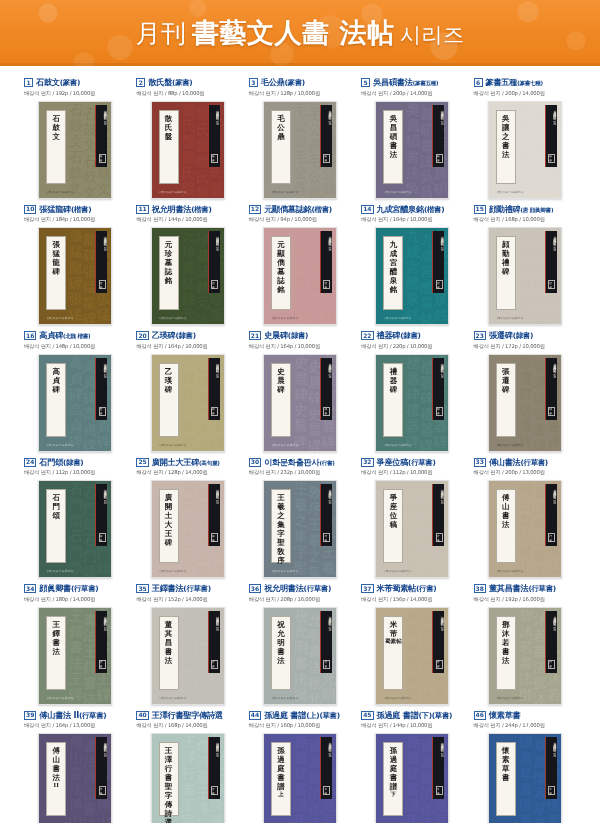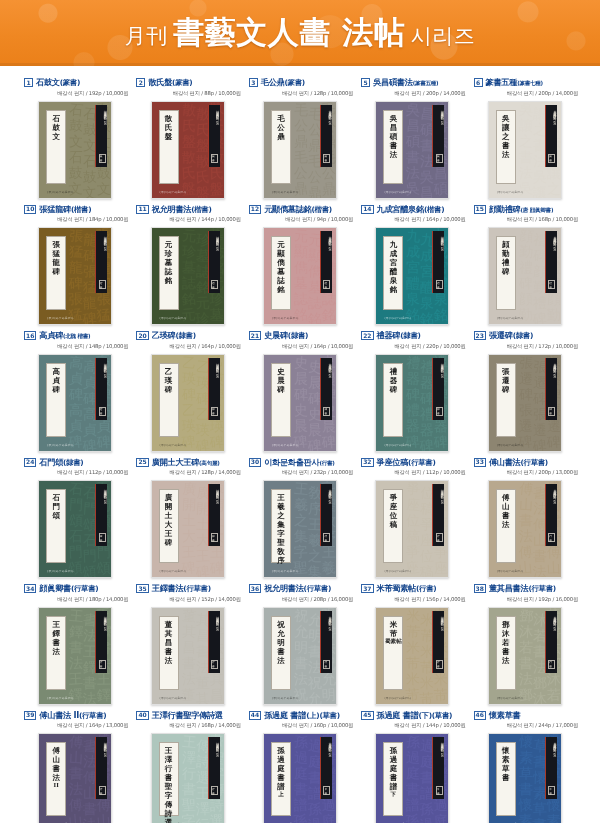--- a/index.html
+++ b/index.html
@@ -37,40 +37,40 @@
   .header-inner {
     position: absolute; inset: 0;
     display: flex; align-items: center; justify-content: center;
   }
   .htitle {
     color: #ffffff;
     white-space: nowrap;
     text-shadow: 0 1px 2px rgba(130,60,0,0.45);
     letter-spacing: 0.5px;
   }
-  .htitle .t-sm { font-size: 21px; font-weight: normal; }
-  .htitle .t-lg { font-size: 31px; font-weight: bold; }
+  .htitle .t-sm { font-size: 25px; font-weight: normal; }
+  .htitle .t-lg { font-size: 27px; font-weight: bold; }
   .htitle .t-kr { font-size: 21px; font-weight: normal; }
 
   
   .grid {
     width: 600px;
     padding: 6px 22px 0 22px;
     display: grid;
     grid-template-columns: repeat(5, 1fr);
     column-gap: 6px;
     row-gap: 0px;
   }
   .cell {
     width: 100%;
     padding-top: 6px;
   }
 
   
-  .meta { padding-left: 2px; text-align: right; }
+  .meta { padding-left: 2px; }
   .titleline {
     display: flex; align-items: center; gap: 3px;
     white-space: nowrap;
     line-height: 1;
   }
   .badge {
     display: inline-flex; align-items: center; justify-content: center;
     min-width: 9px; height: 9px;
     padding: 0 1px;
     border: 1px solid #2f63a8;

